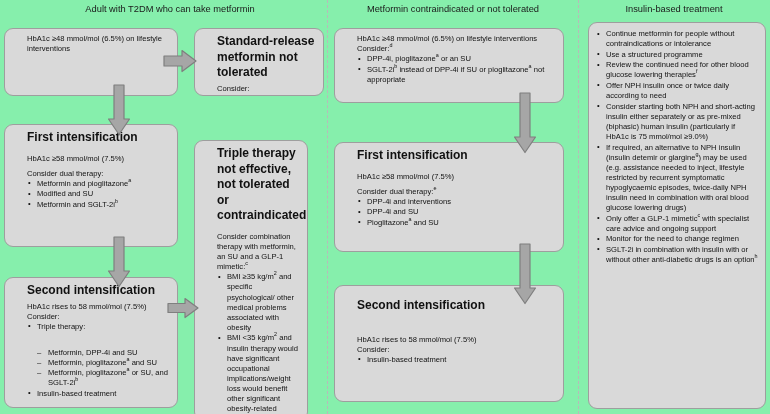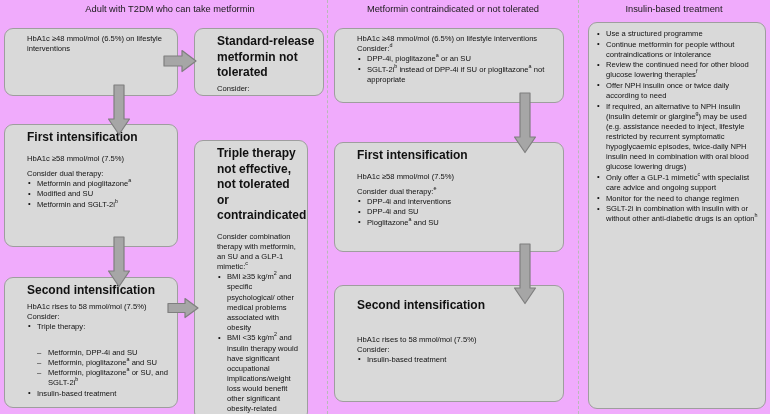--- a/index.html
+++ b/index.html
@@ -6,21 +6,21 @@
   * { box-sizing: border-box; margin: 0; padding: 0; }
   html, body {
     width: 770px; height: 414px;
     background: #ffffff;
     font-family: "Liberation Sans", sans-serif;
     overflow: hidden;
   }
   #canvas {
     position: relative;
     width: 770px; height: 414px;
-    background: #f0abfc;
+    background: #86efac;
   }
   .divider {
     position: absolute;
     top: 0; bottom: 0;
     width: 0;
     border-left: 1px dashed #b9b9b9;
   }
   .col-header {
     position: absolute;
     text-align: center;
@@ -173,24 +173,25 @@
     <div class="gap" style="height:18px;"></div>
     <p>HbA1c rises to 58 mmol/mol (7.5%)</p>
     <p>Consider:</p>
     <ul class="bl">
         <li>Insulin-based treatment</li>
       </ul>
   </div>
 
   <div class="box" style="left:588px; top:22px; width:178px; height:387px; padding:6px 7px;">
     <ul class="bl">
+        <li>Continue metformin for people without contraindications or intolerance</li>
         <li>Use a structured programme</li>
-        <li>Continue metformin for people without contraindications or intolerance</li>
         <li>Review the continued need for other blood glucose lowering therapies<sup>f</sup></li>
         <li>Offer NPH insulin once or twice daily according to need</li>
+        <li>Consider starting both NPH and short-acting insulin either separately or as pre-mixed (biphasic) human insulin (particularly if HbA1c is 75 mmol/mol ≥9.0%)</li>
         <li>If required, an alternative to NPH insulin (insulin detemir or glargine<sup>g</sup>) may be used (e.g. assistance needed to inject, lifestyle restricted by recurrent symptomatic hypoglycaemic episodes, twice-daily NPH insulin need in combination with oral blood glucose lowering drugs)</li>
         <li>Only offer a GLP-1 mimetic<sup>c</sup> with specialist care advice and ongoing support</li>
         <li>Monitor for the need to change regimen</li>
         <li>SGLT-2i in combination with insulin with or without other anti-diabetic drugs is an option<sup>h</sup></li>
       </ul>
   </div>
 
   <div class="arrow" style="left:163px; top:49px;">
     <svg width="34" height="24" viewBox="0 0 34 24">
       <polygon points="1,7 19,7 19,1.5 33,12 19,22.5 19,17 1,17" fill="#a6a6a6" stroke="#7f7f7f" stroke-width="1.2" stroke-linejoin="round"></polygon>

